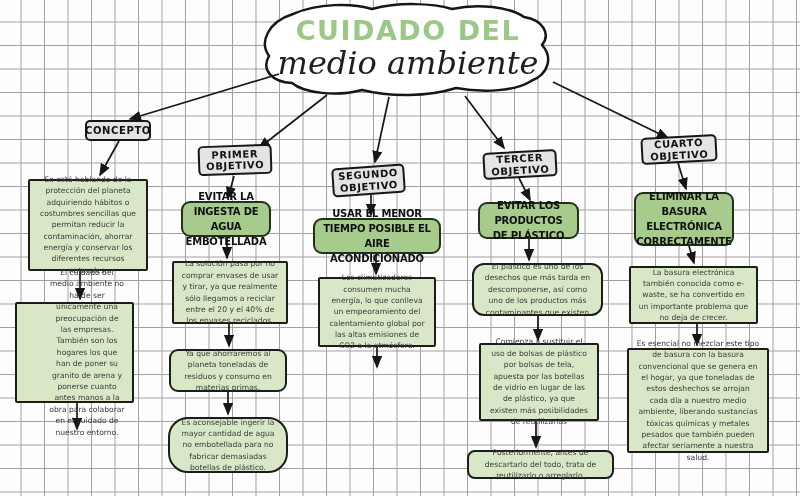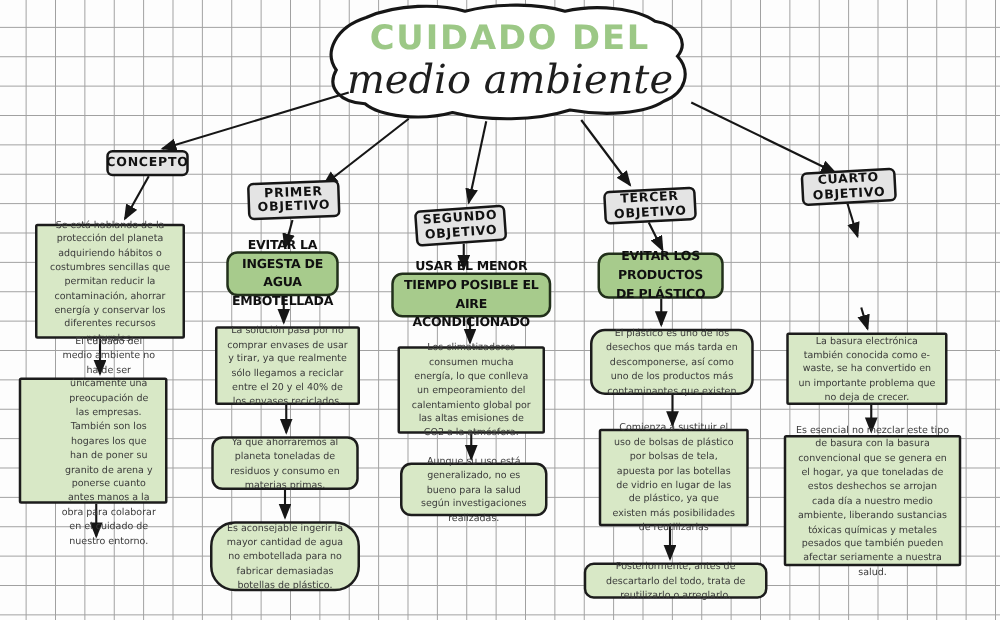--- a/index.html
+++ b/index.html
@@ -121,30 +121,30 @@
 
   <div class="header" id="h-concepto">CONCEPTO</div>
   <div class="header" id="h-primer">PRIMER OBJETIVO</div>
   <div class="header" id="h-segundo">SEGUNDO OBJETIVO</div>
   <div class="header" id="h-tercer">TERCER OBJETIVO</div>
   <div class="header" id="h-cuarto">CUARTO OBJETIVO</div>
 
   <div class="keybox" id="k-primer">EVITAR LA INGESTA DE AGUA EMBOTELLADA</div>
   <div class="keybox" id="k-segundo">USAR EL MENOR TIEMPO POSIBLE EL AIRE ACONDICIONADO</div>
   <div class="keybox" id="k-tercer">EVITAR LOS PRODUCTOS DE PLÁSTICO</div>
+  <div class="keybox" id="k-cuarto">ELIMINAR LA BASURA ELECTRÓNICA CORRECTAMENTE</div>
 
   <div class="note big-radius" id="n-c1-0">Se está hablando de la protección del planeta adquiriendo hábitos o costumbres sencillas que permitan reducir la contaminación, ahorrar energía y conservar los diferentes recursos naturales.</div>
   <div class="note big-radius" id="n-c1-1">El cuidado del medio ambiente no ha de ser únicamente una preocupación de las empresas. También son los hogares los que han de poner su granito de arena y ponerse cuanto antes manos a la obra para colaborar en el cuidado de nuestro entorno.</div>
 
   <div class="note big-radius" id="n-c2-0">La solución pasa por no comprar envases de usar y tirar, ya que realmente sólo llegamos a reciclar entre el 20 y el 40% de los envases reciclados.</div>
   <div class="note" id="n-c2-1">Ya que ahorraremos al planeta toneladas de residuos y consumo en materias primas.</div>
   <div class="note" id="n-c2-2">Es aconsejable ingerir la mayor cantidad de agua no embotellada para no fabricar demasiadas botellas de plástico.</div>
 
   <div class="note big-radius" id="n-c3-0">Los climatizadores consumen mucha energía, lo que conlleva un empeoramiento del calentamiento global por las altas emisiones de CO2 a la atmósfera.</div>
-  <div class="note" id="n-c3-1">Aunque su uso está generalizado, no es bueno para la salud según investigaciones realizadas.</div>
 
   <div class="note" id="n-c4-0">El plástico es uno de los desechos que más tarda en descomponerse, así como uno de los productos más contaminantes que existen</div>
   <div class="note big-radius" id="n-c4-1">Comienza a sustituir el uso de bolsas de plástico por bolsas de tela, apuesta por las botellas de vidrio en lugar de las de plástico, ya que existen más posibilidades de reutilizarlas</div>
   <div class="note" id="n-c4-2">Posteriormente, antes de descartarlo del todo, trata de reutilizarlo o arreglarlo.</div>
 
   <div class="note big-radius" id="n-c5-0">La basura electrónica también conocida como e-waste, se ha convertido en un importante problema que no deja de crecer.</div>
   <div class="note big-radius" id="n-c5-1">Es esencial no mezclar este tipo de basura con la basura convencional que se genera en el hogar, ya que toneladas de estos deshechos se arrojan cada día a nuestro medio ambiente, liberando sustancias tóxicas químicas y metales pesados que también pueden afectar seriamente a nuestra salud.</div>
 
 </div>
 

